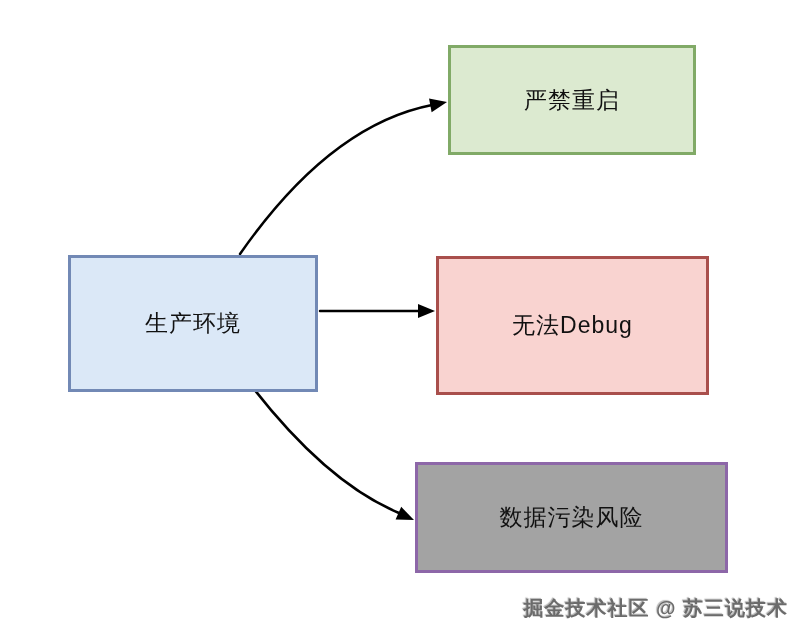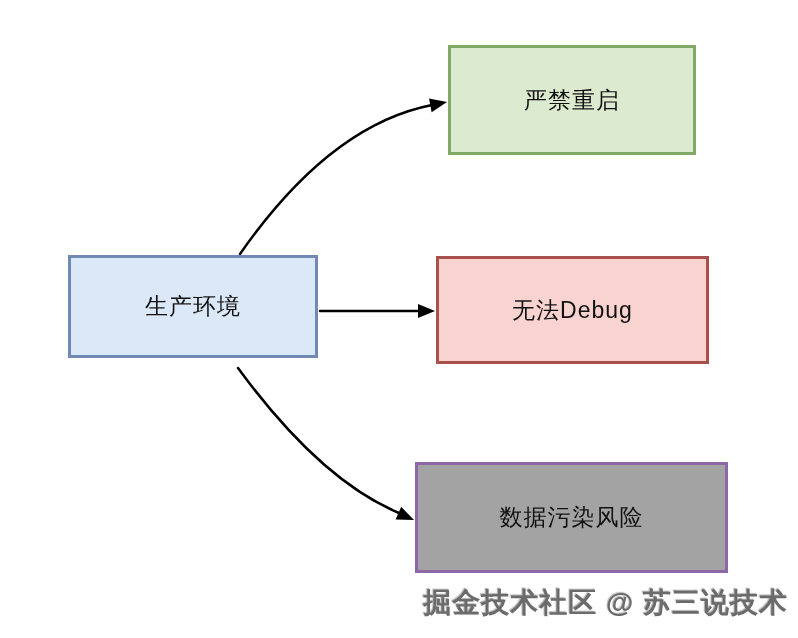--- a/index.html
+++ b/index.html
@@ -28,29 +28,29 @@
     display: flex;
     align-items: center;
     justify-content: center;
     box-sizing: border-box;
     border: 3px solid #888;
     background: #eee;
     font-size: 23px;
     letter-spacing: 1px;
     color: #111111;
   }
-  .node-production { left: 68px;  top: 255px; width: 250px; height: 103px; }
+  .node-production { left: 68px;  top: 255px; width: 250px; height: 137px; }
   .node-restart    { left: 448px; top: 45px;  width: 248px; height: 110px; }
-  .node-debug      { left: 436px; top: 256px; width: 273px; height: 108px; }
+  .node-debug      { left: 436px; top: 256px; width: 273px; height: 139px; }
   .node-pollution  { left: 415px; top: 462px; width: 313px; height: 111px; }
   .watermark {
     position: absolute;
     right: 10px;
     bottom: 16px;
-    font-size: 28px;
+    font-size: 20px;
     font-weight: 700;
     letter-spacing: 1px;
     color: #6b6b6b;
     text-shadow: -1px -1px 1px rgba(0,0,0,0.30), 1px 1px 1px rgba(255,255,255,0.95);
   }
 </style>
 </head>
 <body>
 
 <div class="canvas">

